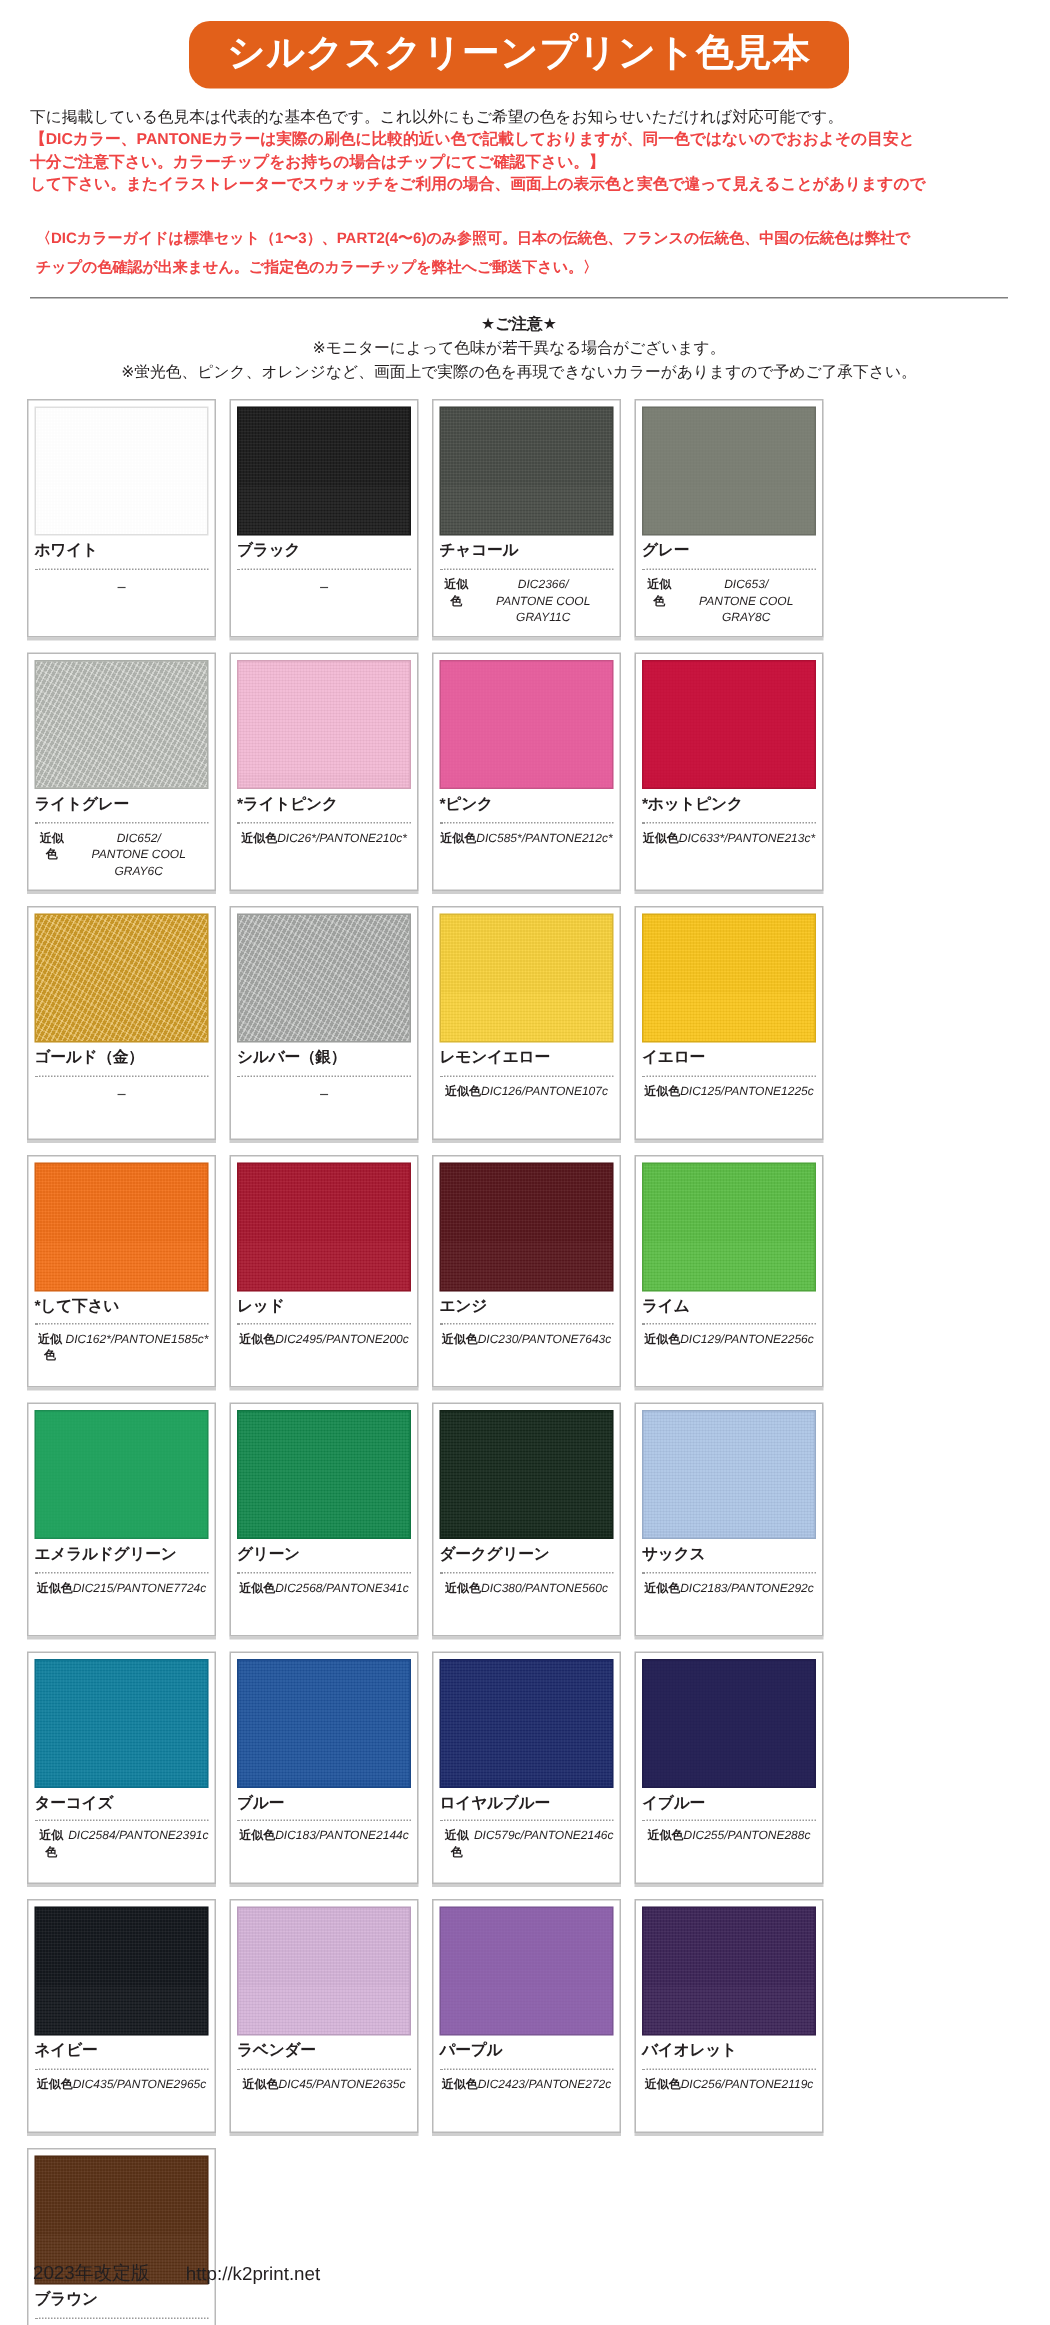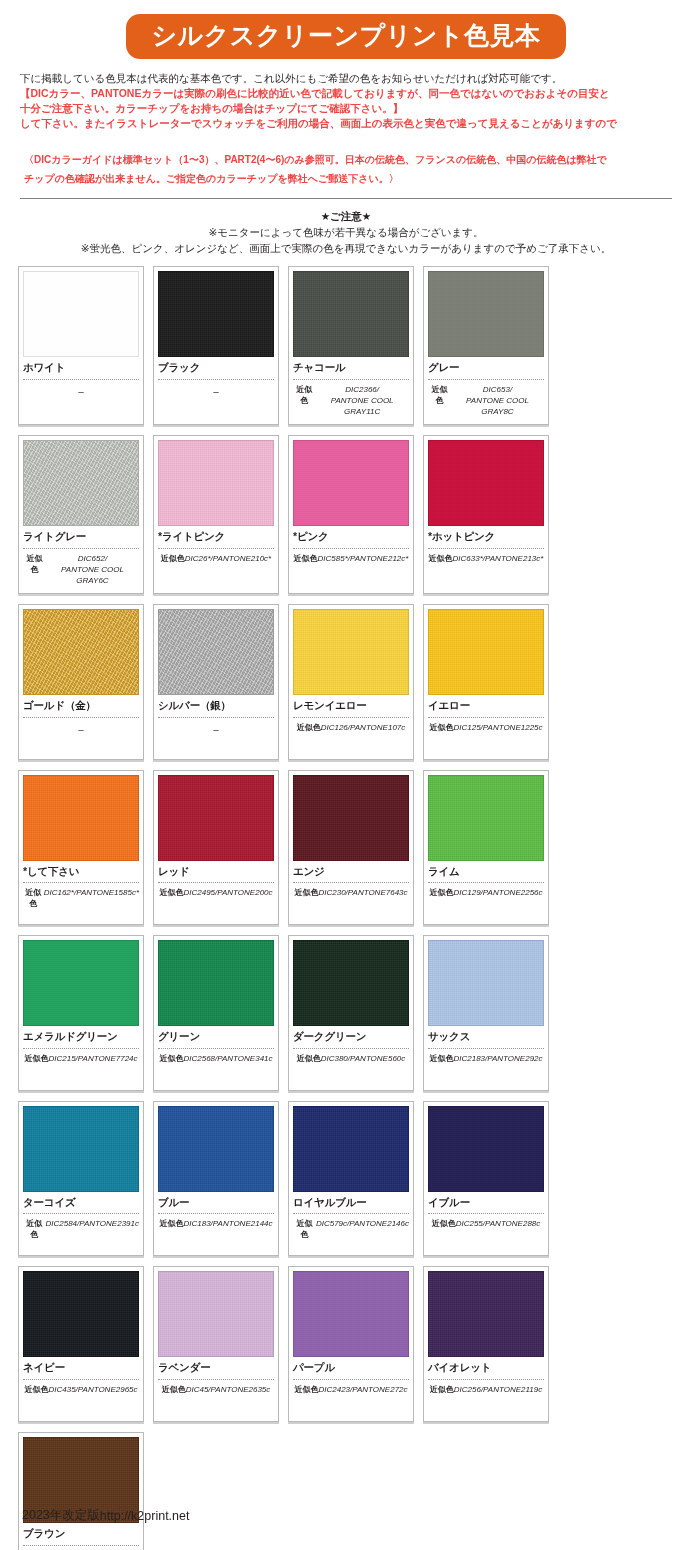--- a/index.html
+++ b/index.html
@@ -99,21 +99,21 @@
   .ccode .cd  { white-space:pre-line;font-style:italic; }
   .ccode.empty { color:#444; font-size:11px; }
 
   
   .footer {
     position:absolute; left:0; right:0; bottom:26px;
     padding:0 22px;
     display:flex; align-items:center;
     font-size:12.5px; color:#231f20;
   }
-  .footer a { color:#231f20; text-decoration:none; }
+  .footer a { color:#231f20; text-decoration:none;margin-left:24px; }
 </style>
 </head>
 <body>
 
 <div class="page">
 
   <div class="banner-wrap">
     <div class="banner">シルクスクリーンプリント色見本</div>
   </div>
 

